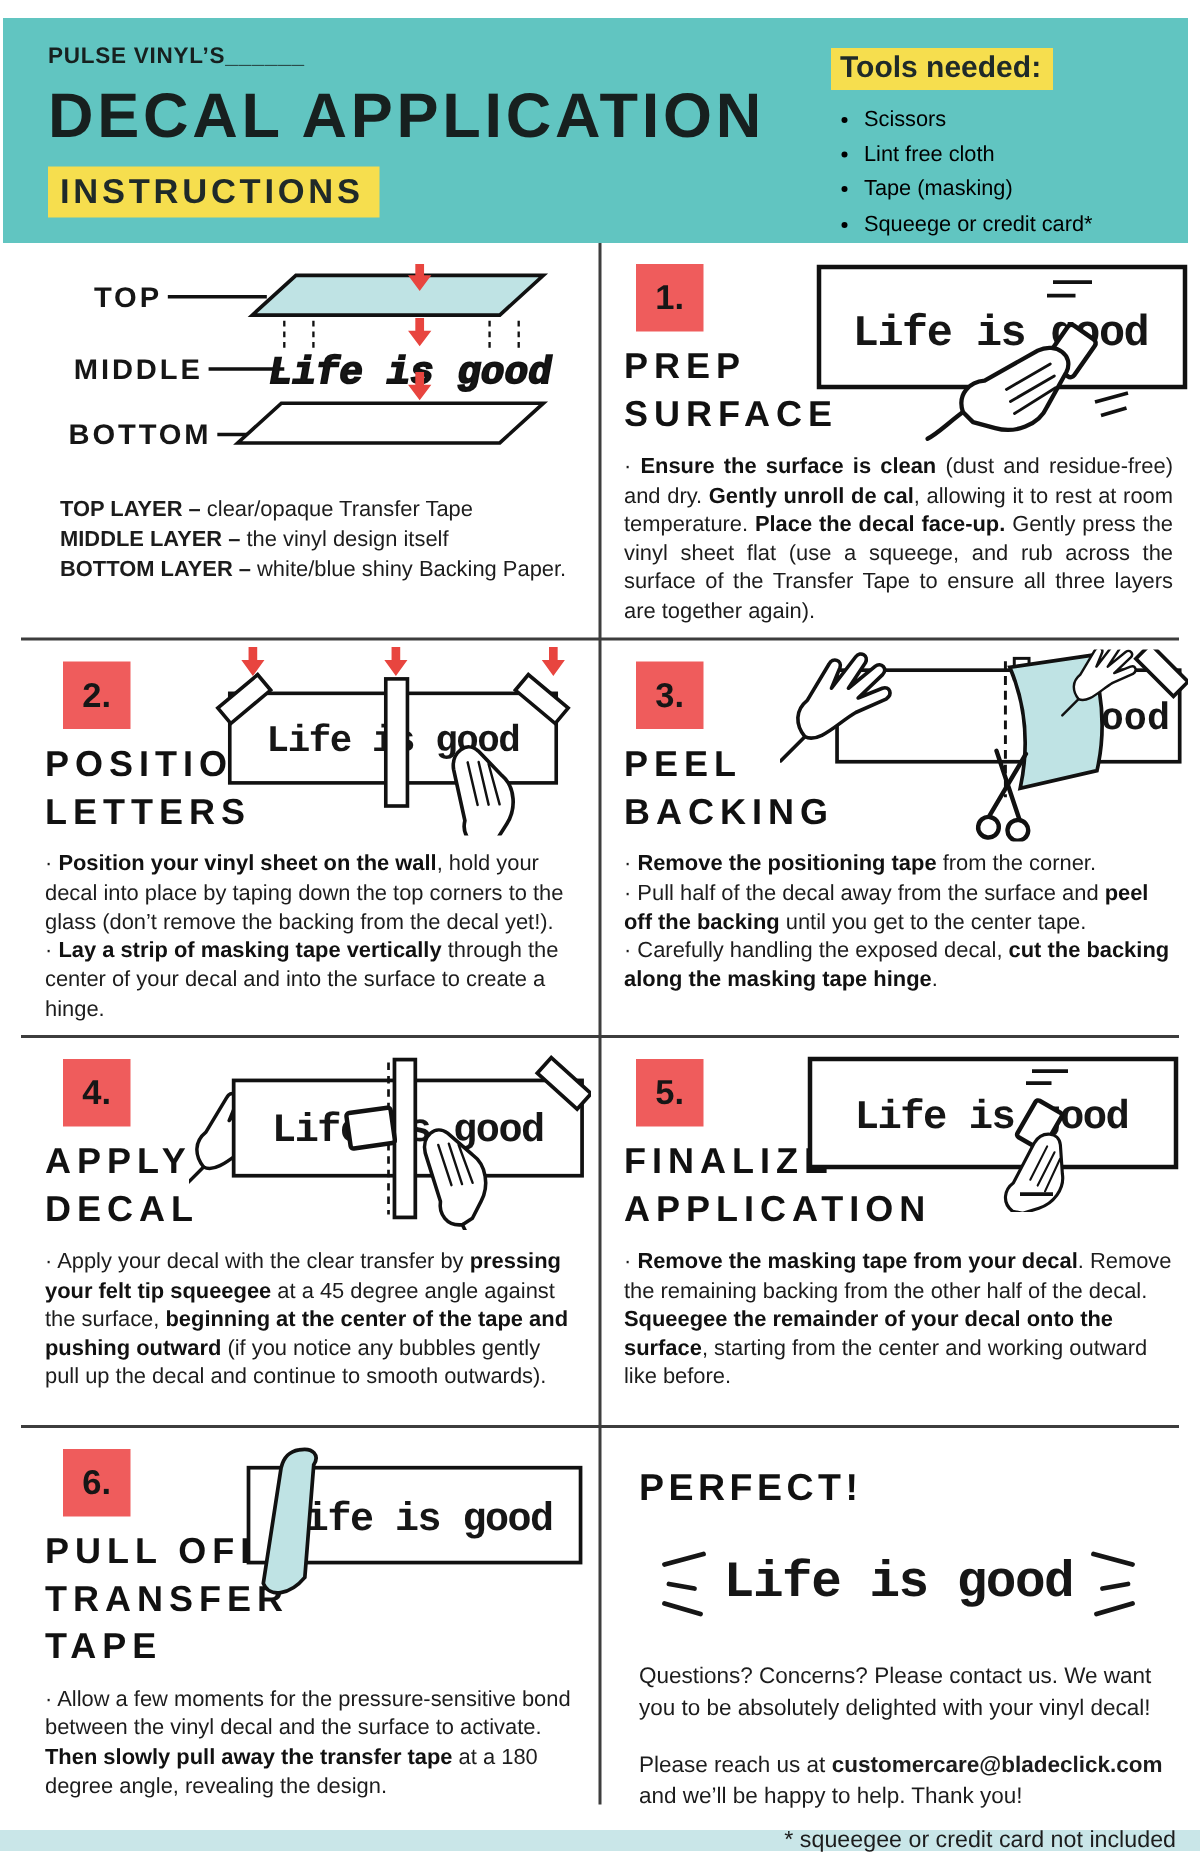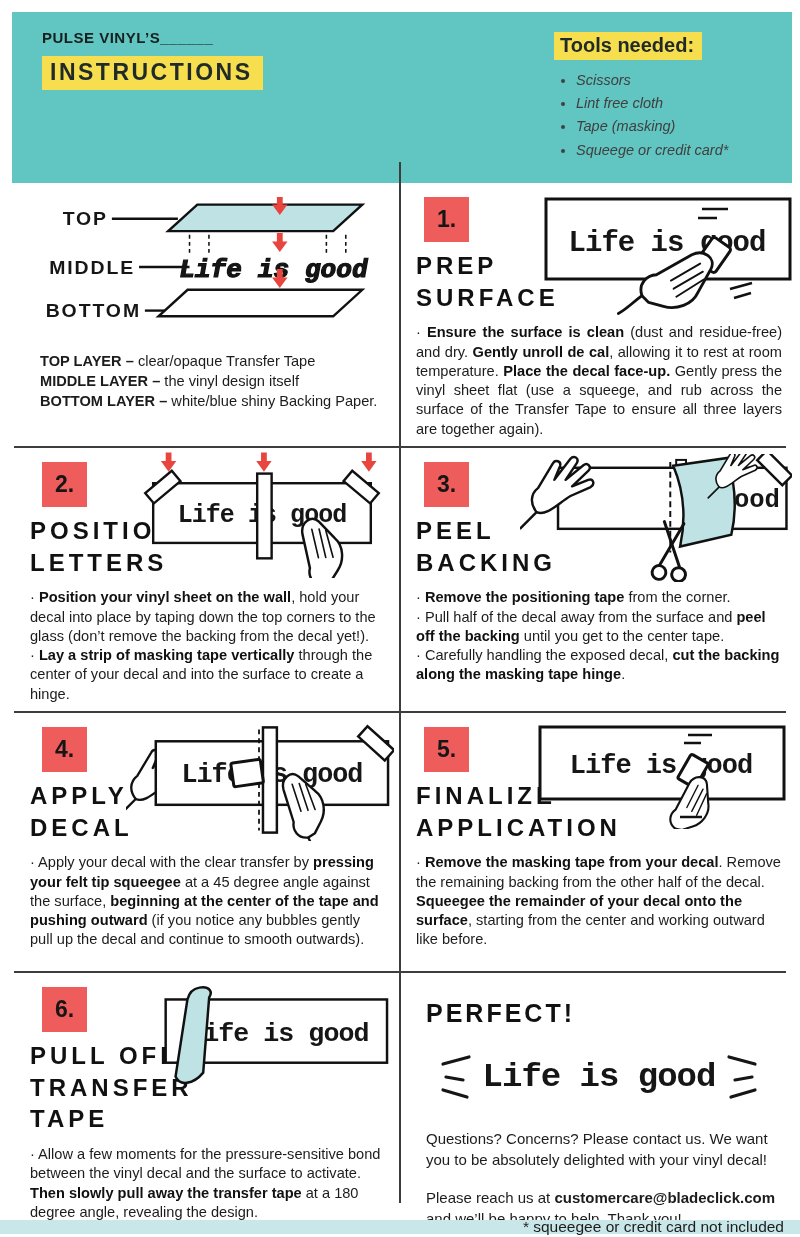--- a/index.html
+++ b/index.html
@@ -1,28 +1,28 @@
 <!DOCTYPE html>
 <html><head>
 <meta charset="utf-8">
 <style>
   html,body{margin:0;padding:0;background:#fff;}
   .page{position:relative;width:800px;height:1237px;background:#fff;overflow:hidden;
         font-family:"Liberation Sans",sans-serif;color:#1c1c1c;}
   
-  .header{margin:12px 8px 0 12px;height:171px;background:#61c5c1;box-sizing:border-box;
+  .header{margin:12px 8px 0 2px;height:150px;background:#61c5c1;box-sizing:border-box;
           padding:17px 26px 0 30px;display:flex;justify-content:space-between;}
   .brand{font-size:15px;font-weight:bold;letter-spacing:.5px;color:#17201f;}
   .page-title{font-size:42px;font-weight:800;letter-spacing:2.5px;color:#17201f;margin-top:7px;}
   .subtitle{display:inline-block;background:#f6de4e;color:#1f2a29;font-size:23px;font-weight:bold;
             letter-spacing:2.5px;padding:3px 10px 4px 8px;margin-top:10px;}
   .tools{width:212px;padding-top:3px;}
   .tools-label{display:inline-block;background:#f6de4e;font-size:20px;font-weight:bold;
                padding:2px 8px 3px 6px;color:#1f2a29;}
-  .tools ul{margin:9px 0 0 0;padding-left:22px;font-size:14.5px;line-height:1.6;color:#404040;font-style:italic;}
+  .tools ul{margin:9px 0 0 0;padding-left:22px;font-size:14.5px;line-height:1.6;color:#000000;}
   
   .row{display:flex;}
   .r1{height:263px;} .r2{height:263px;} .r3{height:258px;} .r4{height:251px;}
   .hr{height:2px;background:#3d3d3d;margin:0 14px;}
   .vline{position:absolute;left:399px;top:162px;width:2px;height:1041px;background:#3d3d3d;}
   .cell{position:relative;box-sizing:border-box;width:400px;padding:14px 18px 0 16px;}
   .cell-l{padding-left:30px;padding-right:16px;}
   
   .badge{width:45px;height:45px;background:#ef5c5c;color:#161616;font-size:23px;font-weight:800;
          display:flex;align-items:center;justify-content:center;margin-left:8px;}
@@ -75,20 +75,21 @@
         <circle cx="26" cy="52" r="7"></circle>
     </g>
   </defs>
 </svg>
 
 <div class="page">
 
   <div class="header">
     <div>
       <div class="brand">PULSE VINYL’S______</div>
+      <div class="page-title">DECAL APPLICATION</div>
       <div><span class="subtitle">INSTRUCTIONS</span></div>
     </div>
     <div class="tools">
       <span class="tools-label">Tools needed:</span>
       <ul>
         <li>Scissors</li>
         <li>Lint free cloth</li>
         <li>Tape (masking)</li>
         <li>Squeege or credit card*</li>
       </ul>

